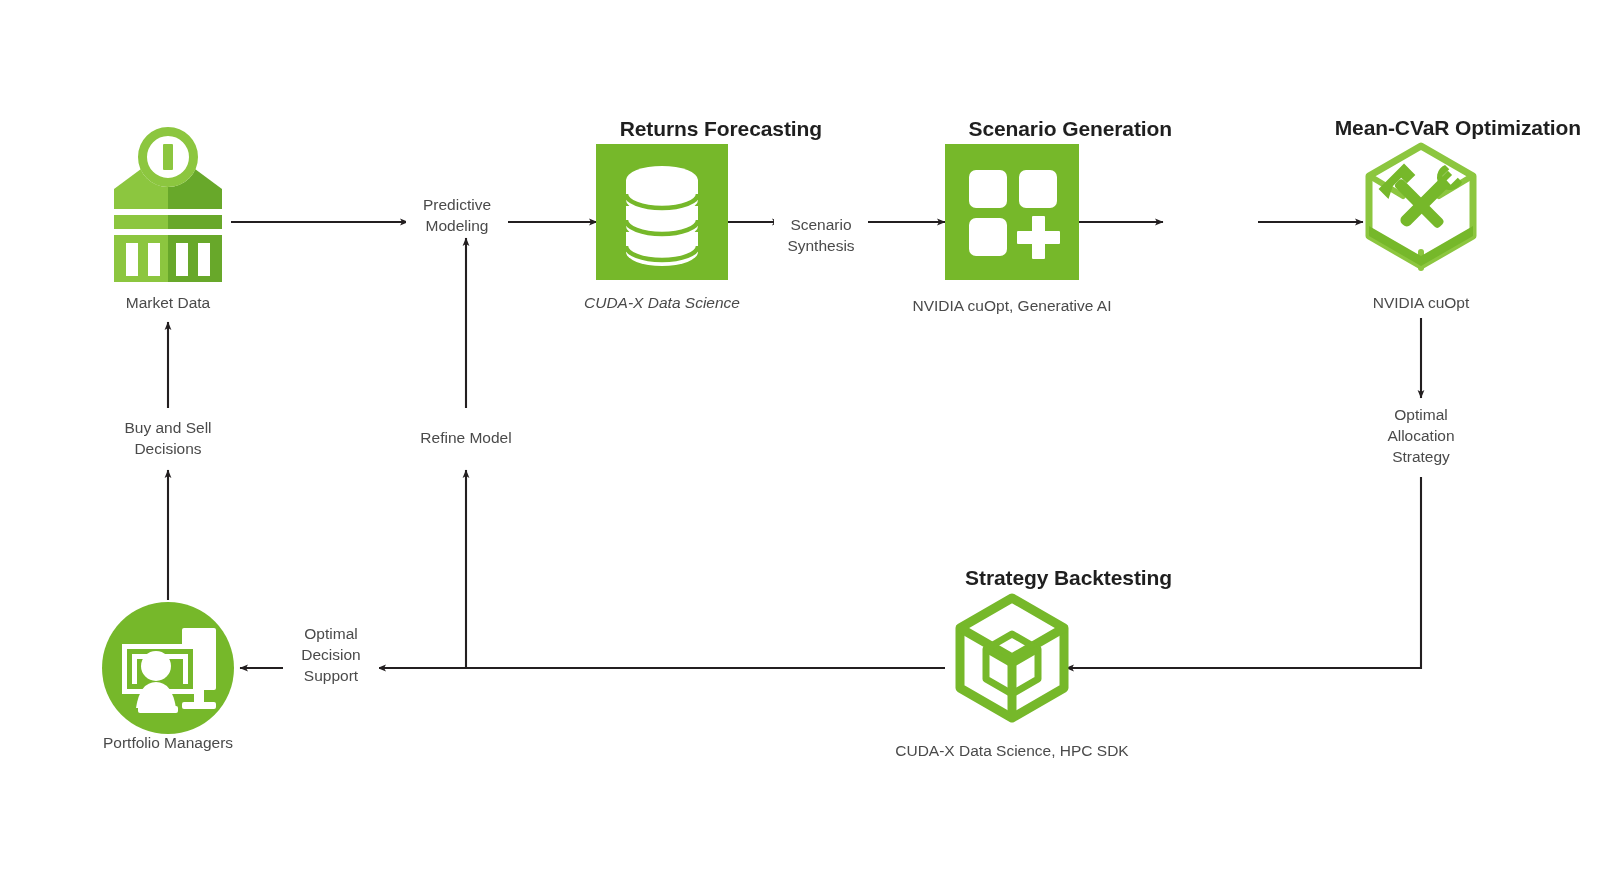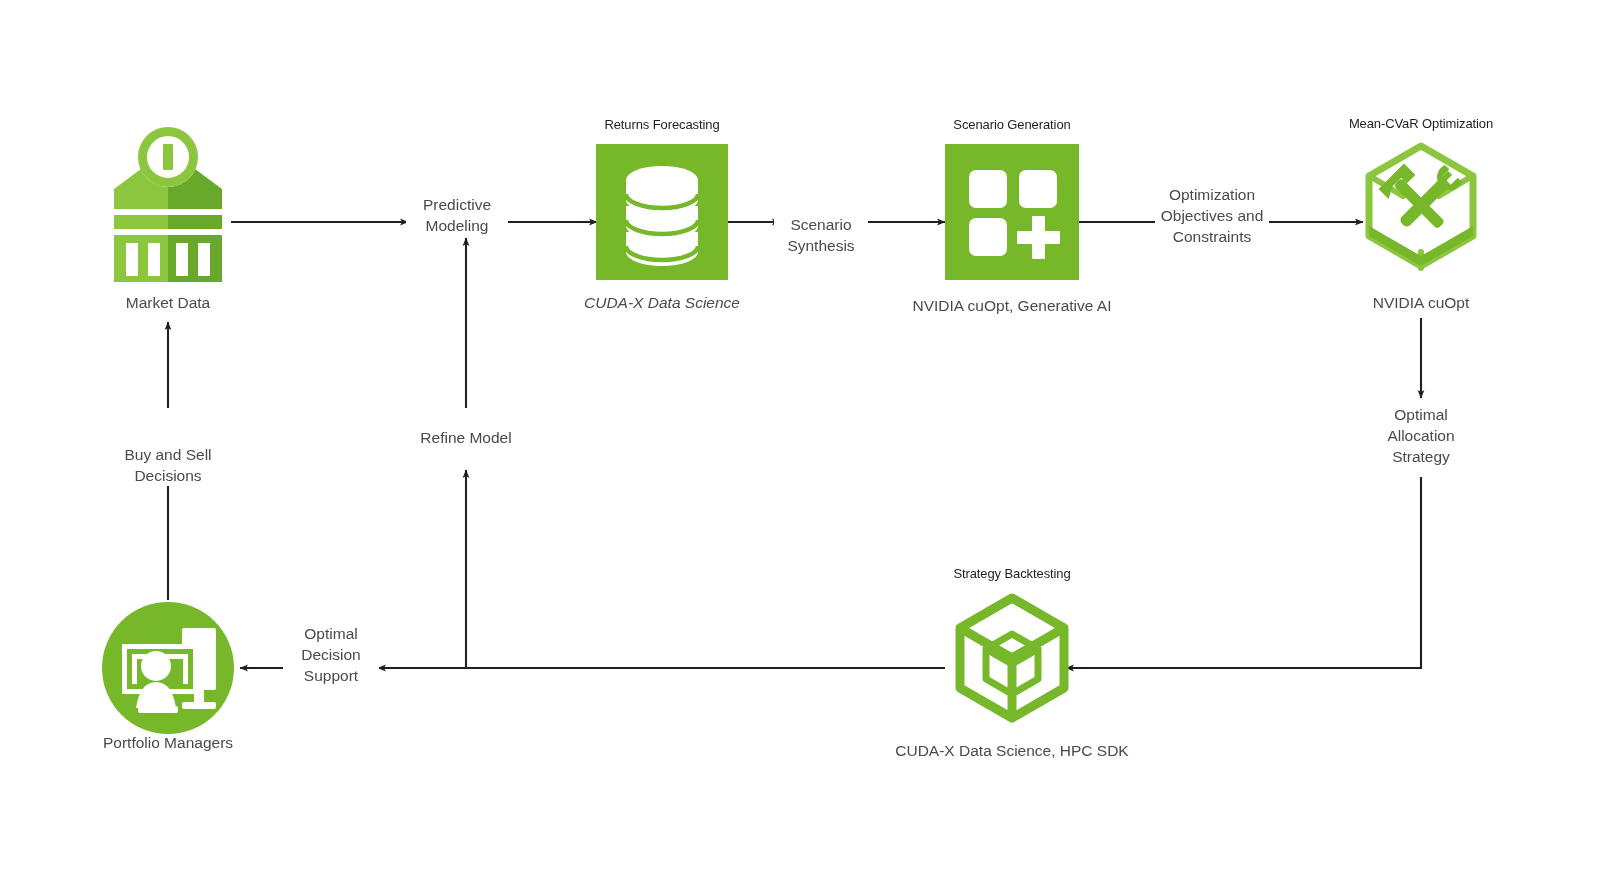--- a/index.html
+++ b/index.html
@@ -25,23 +25,23 @@
     height: 889px;
   }
   .node {
     position: absolute;
   }
   .node-title {
     position: absolute;
     width: 320px;
     left: 50%;
     margin-left: -160px;
-    text-align: center;
-    font-size: 13px;
-    font-weight: normal;
+    text-align: right;
+    font-size: 21px;
+    font-weight: bold;
     color: #1f1f1f;
     letter-spacing: -0.1px;
     white-space: nowrap;
   }
   .node-sub {
     position: absolute;
     width: 400px;
     left: 50%;
     margin-left: -200px;
     text-align: center;
@@ -251,30 +251,27 @@
     </div>
     <div class="node-sub" style="top:66px;">Portfolio Managers</div>
   </div>
 
   <div class="edge-label" style="left:406px; top:194px; width:102px;">Predictive
 Modeling</div>
 
   <div class="edge-label" style="left:774px; top:194px; width:94px;margin-top:20px;">Scenario
 Synthesis</div>
 
-  <div class="edge-label" style="left:1155px; top:184px; width:114px;">Optimization
-Objectives  and
-Constraints</div>
 
   <div class="edge-label" style="left:1357px; top:404px; width:128px;">Optimal
 Allocation
 Strategy</div>
 
   <div class="edge-label" style="left:283px; top:623px; width:96px;">Optimal
 Decision
 Support</div>
 
-  <div class="edge-label" style="left:104px; top:417px; width:128px;margin-top:27px;">Buy and Sell
+  <div class="edge-label" style="left:104px; top:417px; width:128px;">Buy and Sell
 Decisions</div>
 
   <div class="edge-label" style="left:402px; top:427px; width:128px;">Refine Model</div>
 
 </div>
 
 </body></html>

